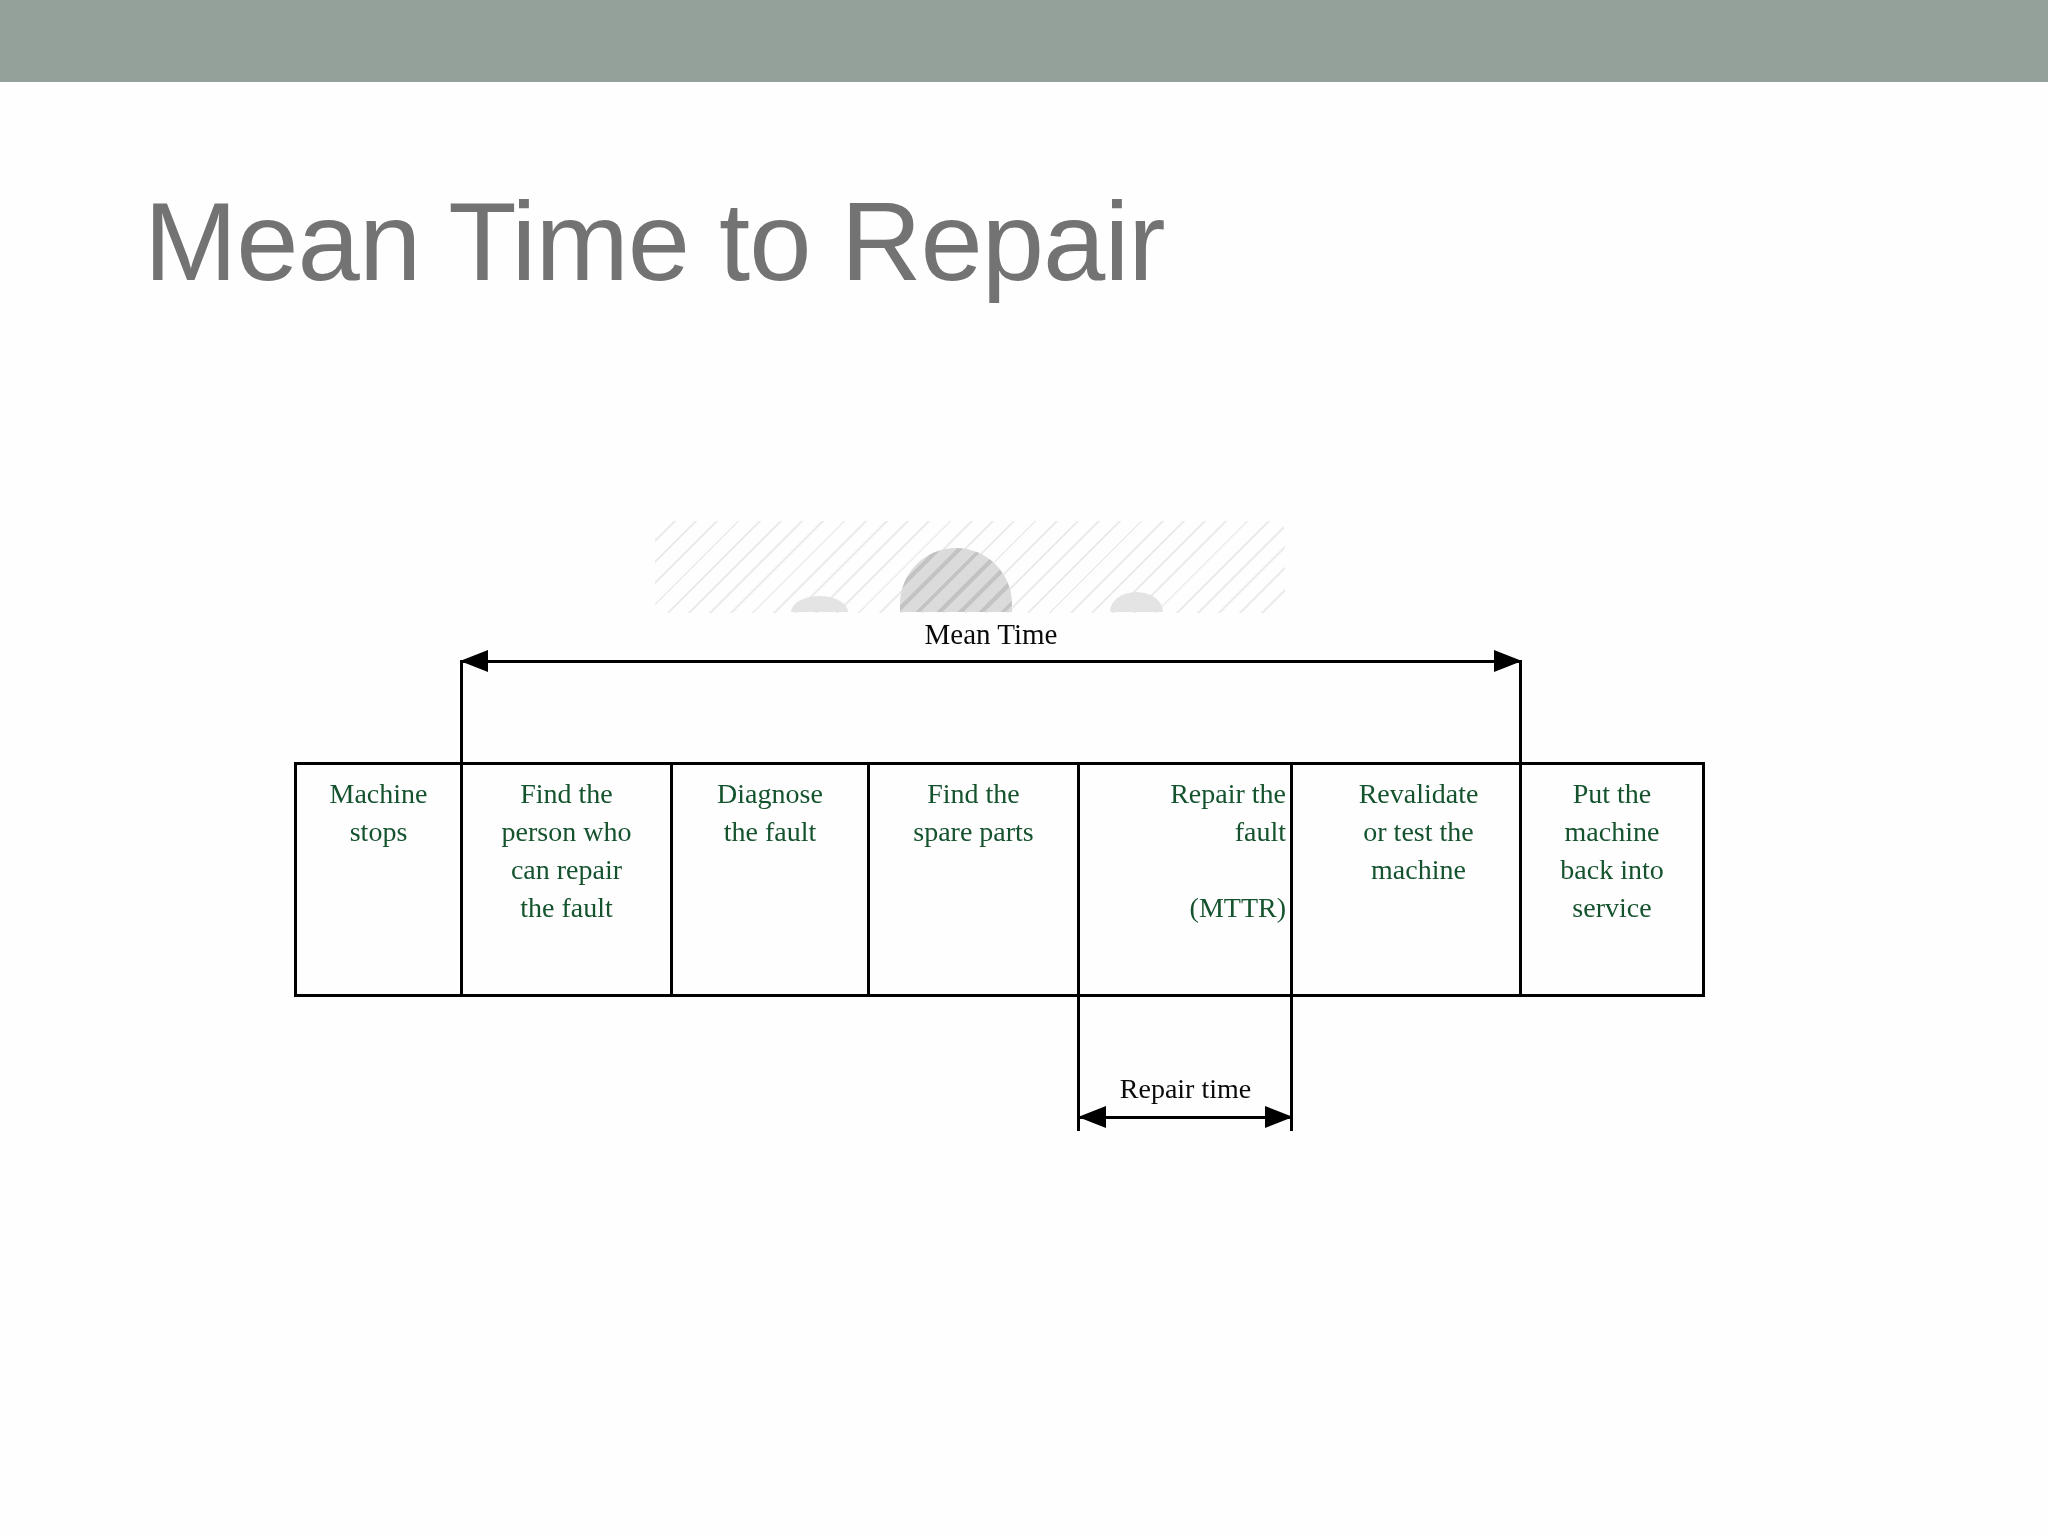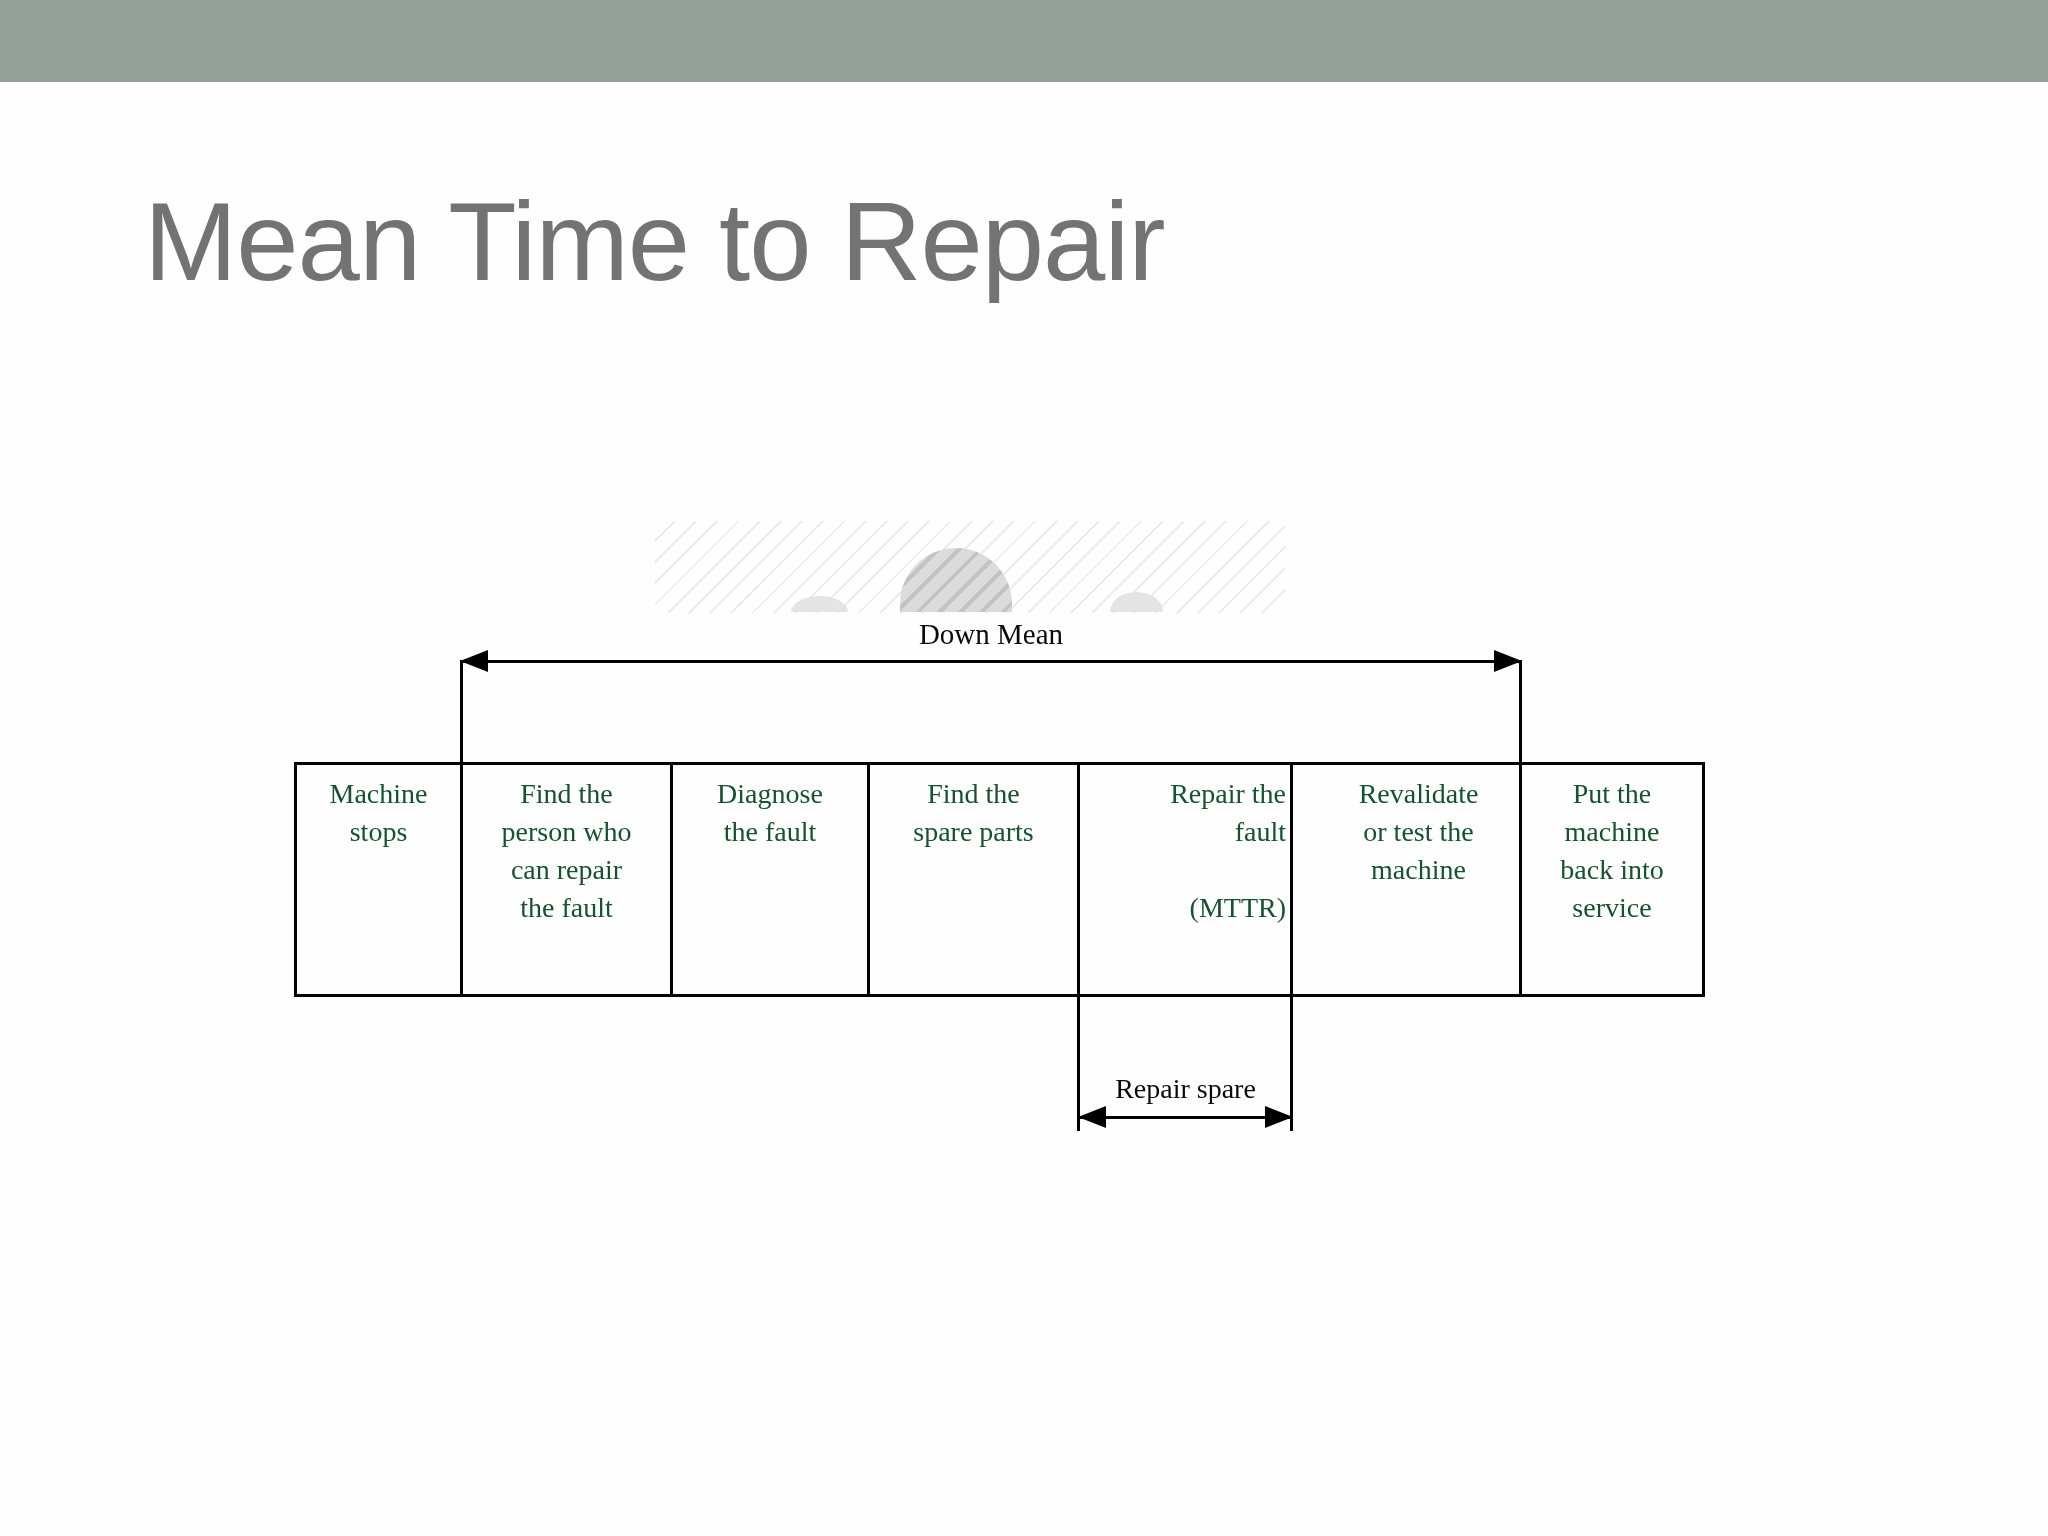--- a/index.html
+++ b/index.html
@@ -85,21 +85,21 @@
 
   <h1 class="title">Mean Time to Repair</h1>
 
   <div class="watermark">
     <div class="hatch-band"></div>
     <div class="dome-big"></div>
     <div class="dome-small dome-left"></div>
     <div class="dome-small dome-right"></div>
   </div>
 
-  <div class="bracket-label downtime-label">Down Mean</div>
+  <div class="bracket-label downtime-label">Mean Time</div>
   <div class="hline" style="left:460px;top:660px;width:1062px;"></div>
   <div class="ah ah-left" style="left:460px;top:650px;"></div>
   <div class="ah ah-right" style="left:1494px;top:650px;"></div>
   <div class="vline" style="left:460px;top:660px;height:102px;"></div>
   <div class="vline" style="left:1519px;top:660px;height:102px;"></div>
 
   <div class="stage-row">
     <div class="stage-cell w1">Machine
 stops</div>
     <div class="stage-cell w2">Find the
@@ -118,18 +118,18 @@
 or test the
 machine</div>
     <div class="stage-cell w7">Put the
 machine
 back into
 service</div>
   </div>
 
   <div class="vline" style="left:1077px;top:997px;height:134px;"></div>
   <div class="vline" style="left:1290px;top:997px;height:134px;"></div>
-  <div class="bracket-label repairtime-label">Repair spare</div>
+  <div class="bracket-label repairtime-label">Repair time</div>
   <div class="hline" style="left:1078px;top:1116px;width:215px;"></div>
   <div class="ah ah-left" style="left:1078px;top:1106px;"></div>
   <div class="ah ah-right" style="left:1265px;top:1106px;"></div>
 
 </div>
 
 </body></html>

